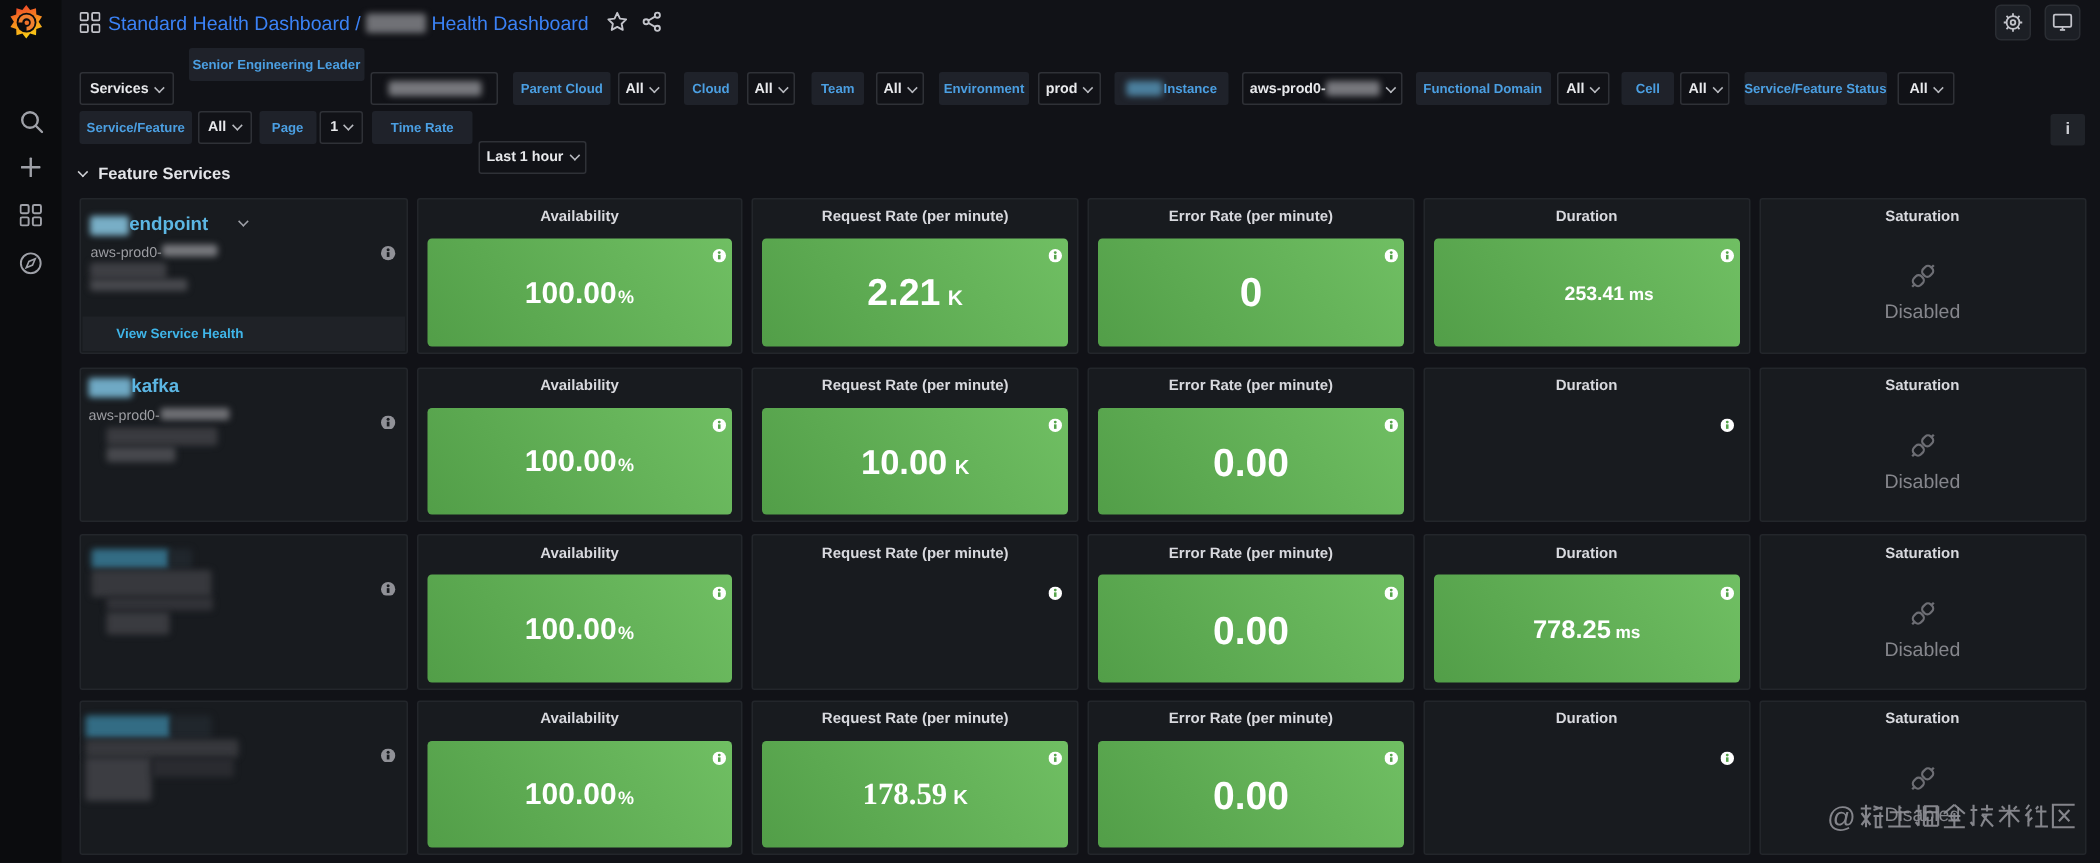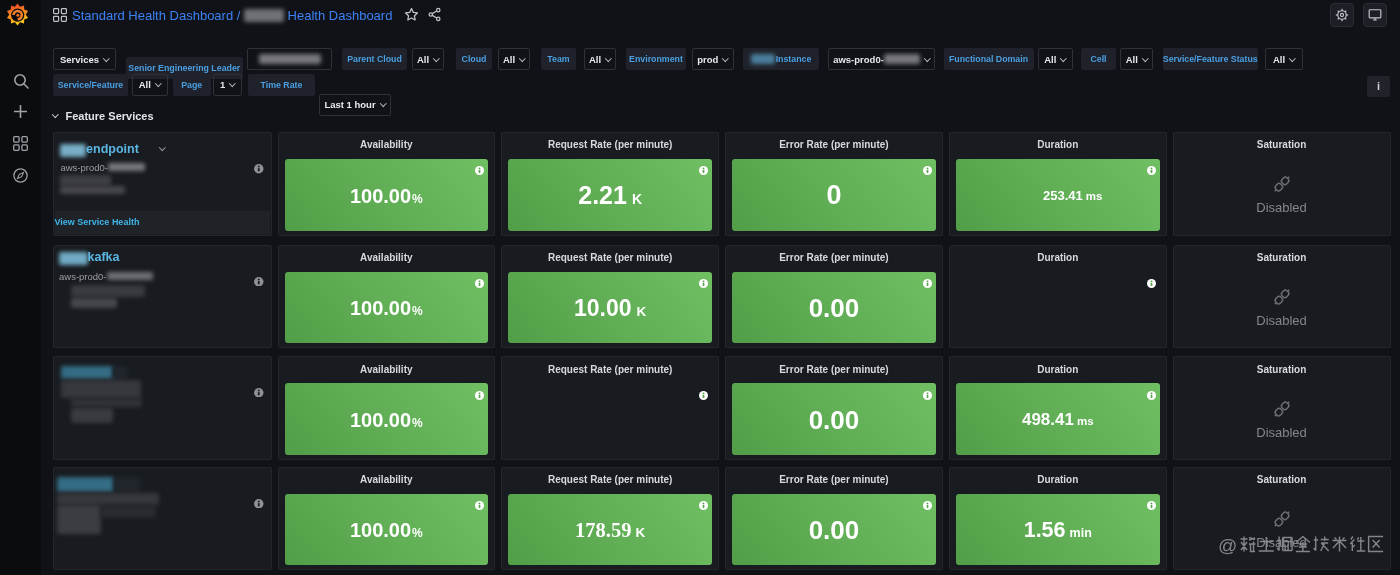--- a/index.html
+++ b/index.html
@@ -88,21 +88,21 @@
       <line x1="14.2" y1="5.8" x2="16.2" y2="3.8"></line>
 </g>
   </svg>
 <div class="abs" style="left:1363px;top:3px;width:24px;height:24px;background:#1c1f25;border:1px solid #2a2d33;border-radius:4px;"></div>
 <svg class="abs" style="left:1368px;top:8px" width="14" height="14" viewBox="0 0 24 24">
 <rect x="2" y="3" width="20" height="14" rx="1.5" fill="none" stroke="#c3c4cb" stroke-width="2"></rect>
 <line x1="9" y1="20.5" x2="15" y2="20.5" stroke="#c3c4cb" stroke-width="2"></line>
 <line x1="12" y1="17" x2="12" y2="20" stroke="#c3c4cb" stroke-width="2"></line>
   </svg>
 <div class="pill b" style="left:53px;top:48px;width:62.5px;">Services<span class="chev"></span></div>
-<div class="pill l" style="left:125.5px;top:57px;width:117.5px;">Senior Engineering Leader</div>
+<div class="pill l" style="left:125.5px;top:32px;width:117.5px;">Senior Engineering Leader</div>
 <div class="pill b" style="left:247px;top:48px;width:85px;">
     <span class="iblur" style="width:62px;height:10px;background:#77787d;"></span>
   </div>
 <div class="pill l" style="left:342px;top:48px;width:65px;">Parent Cloud</div>
 <div class="pill b" style="left:411.5px;top:48px;width:32.5px;">All<span class="chev"></span></div>
 <div class="pill l" style="left:456px;top:48px;width:36px;">Cloud</div>
 <div class="pill b" style="left:497.5px;top:48px;width:32.5px;">All<span class="chev"></span></div>
 <div class="pill l" style="left:541px;top:48px;width:35px;">Team</div>
 <div class="pill b" style="left:583.5px;top:48px;width:32.5px;">All<span class="chev"></span></div>
 <div class="pill l" style="left:626px;top:48px;width:60px;">Environment</div>
@@ -132,21 +132,21 @@
 <span class="chev" style="position:absolute;left:106px;top:12.5px;border-color:#9fa1a8;margin:0;"></span>
 <div class="abs" style="left:6.9px;top:30.5px;font-size:9.5px;color:#9d9ea3;line-height:1;">aws-prod0-<span class="iblur" style="width:37px;height:8px;background:#77787d;"></span></div>
 <div class="blur" style="left:6.9px;top:42px;width:50.6px;height:11px;background:#3e3f44;"></div>
 <div class="blur" style="left:6.9px;top:53.2px;width:64.3px;height:8.6px;background:#47484d;"></div>
 <svg style="position:absolute;right:6.8px;top:31.7px" width="9.5" height="9.5" viewBox="0 0 9 9">
       <circle cx="4.5" cy="4.5" r="4.5" fill="#909197"></circle>
       <circle cx="4.5" cy="2.4" r="0.95" fill="#181b1f"></circle>
       <rect x="3.65" y="3.9" width="1.7" height="3" fill="#181b1f"></rect>
     </svg>
 <div class="abs" style="left:1px;right:1px;bottom:1px;height:23.5px;background:#1f2227;display:flex;align-items:center;">
-<span style="margin-left:0;font-size:9px;font-weight:700;color:#3fb5e8;">View Service Health</span>
+<span style="margin-left:23px;font-size:9px;font-weight:700;color:#3fb5e8;">View Service Health</span>
     </div>
 </div>
 <div class="panel" style="left:52.5px;top:244.5px;width:219px;height:103px;">
 <div class="blur" style="left:5.5px;top:6.4px;width:28.5px;height:13.1px;background:#6fa9c4;"></div>
 <div class="abs" style="left:34px;top:5.5px;font-size:12.5px;font-weight:700;color:#5cb6e3;line-height:1;">kafka</div>
 <div class="abs" style="left:5.5px;top:26.5px;font-size:9.5px;color:#9d9ea3;line-height:1;">aws-prod0-<span class="iblur" style="width:46px;height:8px;background:#6e6f74;"></span></div>
 <div class="blur" style="left:17.5px;top:39.5px;width:74px;height:12px;background:#3a3b40;"></div>
 <div class="blur" style="left:17.5px;top:52.3px;width:46px;height:10.4px;background:#47484d;"></div>
 <svg style="position:absolute;right:6.8px;top:31.4px" width="9.5" height="9.5" viewBox="0 0 9 9">
       <circle cx="4.5" cy="4.5" r="4.5" fill="#909197"></circle>
@@ -338,21 +338,21 @@
     <svg style="position:absolute;right:9.8px;top:33.5px" width="9" height="9" viewBox="0 0 9 9">
       <circle cx="4.5" cy="4.5" r="4.5" fill="#fff"></circle>
       <circle cx="4.5" cy="2.4" r="0.95" fill="#55a34b"></circle>
       <rect x="3.65" y="3.9" width="1.7" height="3" fill="#55a34b"></rect>
     </svg>
   </div>
 <div class="panel" style="left:948.7px;top:356px;width:218.1px;height:103.5px;">
     <div class="ptitle">Duration</div>
     <div class="gbox">
       <div class="vrow">
-        <span class="val" style="font-size:17px;">498.41</span>
+        <span class="val" style="font-size:17px;">778.25</span>
         <span class="suf" style="font-size:11.5px;margin-left:3px;">ms</span>
       </div>
     </div>
     <svg style="position:absolute;right:9.8px;top:33.5px" width="9" height="9" viewBox="0 0 9 9">
       <circle cx="4.5" cy="4.5" r="4.5" fill="#fff"></circle>
       <circle cx="4.5" cy="2.4" r="0.95" fill="#55a34b"></circle>
       <rect x="3.65" y="3.9" width="1.7" height="3" fill="#55a34b"></rect>
     </svg>
   </div>
 <div class="panel" style="left:1172.5px;top:356px;width:218.1px;height:103.5px;">
@@ -403,26 +403,20 @@
       </div>
     </div>
     <svg style="position:absolute;right:9.8px;top:33.5px" width="9" height="9" viewBox="0 0 9 9">
       <circle cx="4.5" cy="4.5" r="4.5" fill="#fff"></circle>
       <circle cx="4.5" cy="2.4" r="0.95" fill="#55a34b"></circle>
       <rect x="3.65" y="3.9" width="1.7" height="3" fill="#55a34b"></rect>
     </svg>
   </div>
 <div class="panel" style="left:948.7px;top:466.5px;width:218.1px;height:103.5px;">
     <div class="ptitle">Duration</div>
-    <div class="gbox">
-      <div class="vrow">
-        <span class="val" style="font-size:21.5px;">1.56</span>
-        <span class="suf" style="font-size:12.5px;margin-left:4px;">min</span>
-      </div>
-    </div>
     <svg style="position:absolute;right:9.8px;top:33.5px" width="9" height="9" viewBox="0 0 9 9">
       <circle cx="4.5" cy="4.5" r="4.5" fill="#fff"></circle>
       <circle cx="4.5" cy="2.4" r="0.95" fill="#55a34b"></circle>
       <rect x="3.65" y="3.9" width="1.7" height="3" fill="#55a34b"></rect>
     </svg>
   </div>
 <div class="panel" style="left:1172.5px;top:466.5px;width:218.1px;height:103.5px;">
     <div class="ptitle">Saturation</div>
     <svg style="position:absolute;left:50%;top:42.5px;margin-left:-8.5px;" width="18" height="18" viewBox="0 0 18 18">
 <g fill="none" stroke="#6d6e74" stroke-width="1.5" transform="rotate(45 9 9)">

